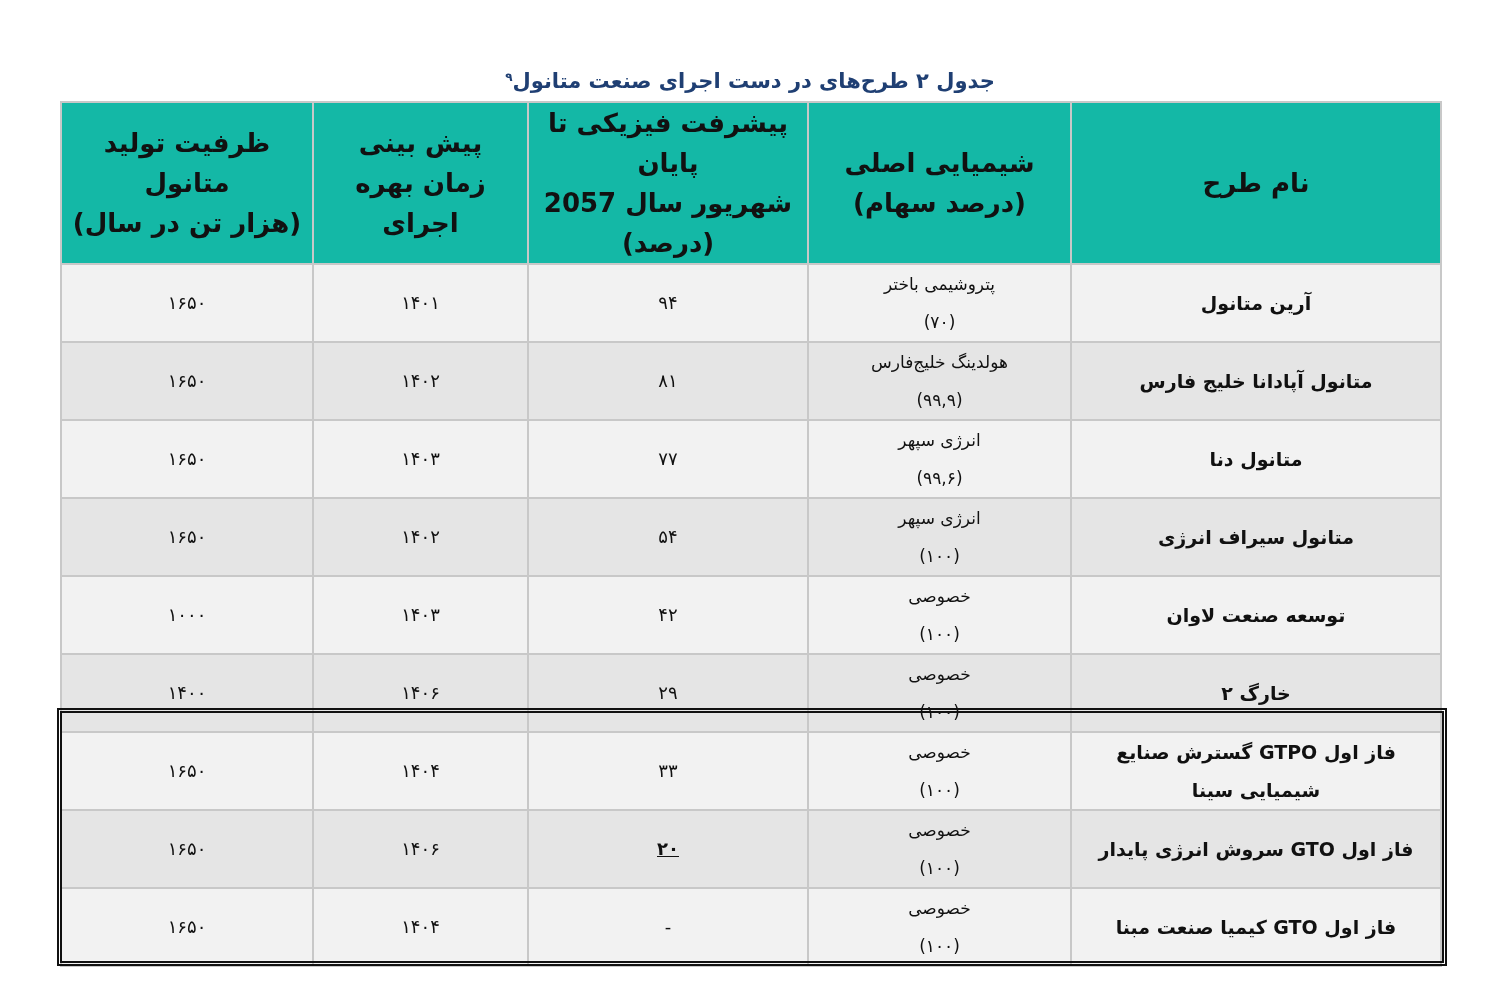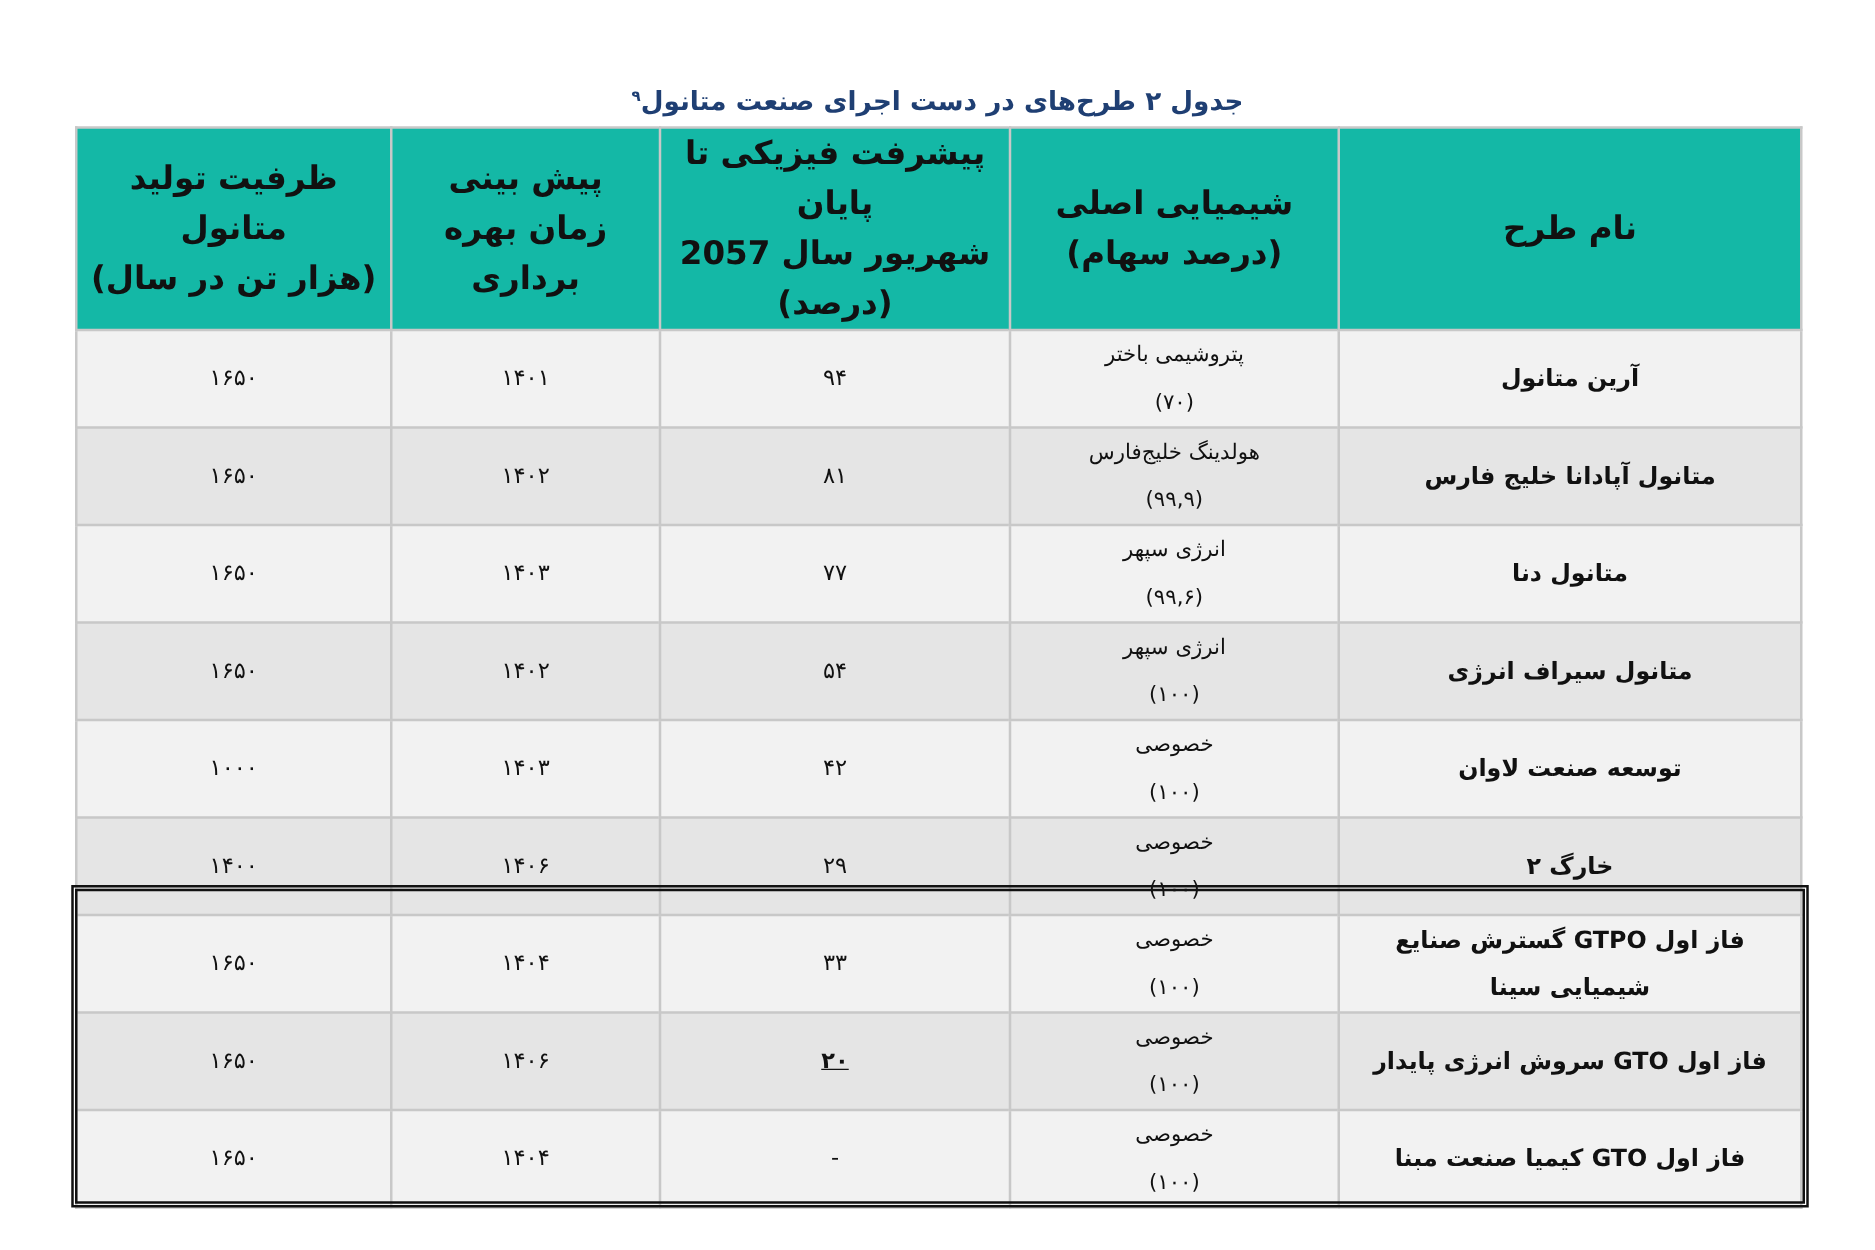--- a/index.html
+++ b/index.html
@@ -121,21 +121,21 @@
         <th>
           <div>شیمیایی اصلی</div>
           <div>(درصد سهام)</div>
         </th>
         <th>
           <div>پیشرفت فیزیکی تا پایان</div>
           <div>شهریور سال 2057 (درصد)</div>
         </th>
         <th>
           <div>پیش بینی زمان بهره</div>
-          <div>برداری</div>
+          <div>اجرای</div>
         </th>
         <th>
           <div>ظرفیت تولید متانول</div>
           <div>(هزار تن در سال)</div>
         </th>
       </tr>
     </thead>
     <tbody>
       <tr class="shade">
         <td class="name-cell">آرین متانول</td>

